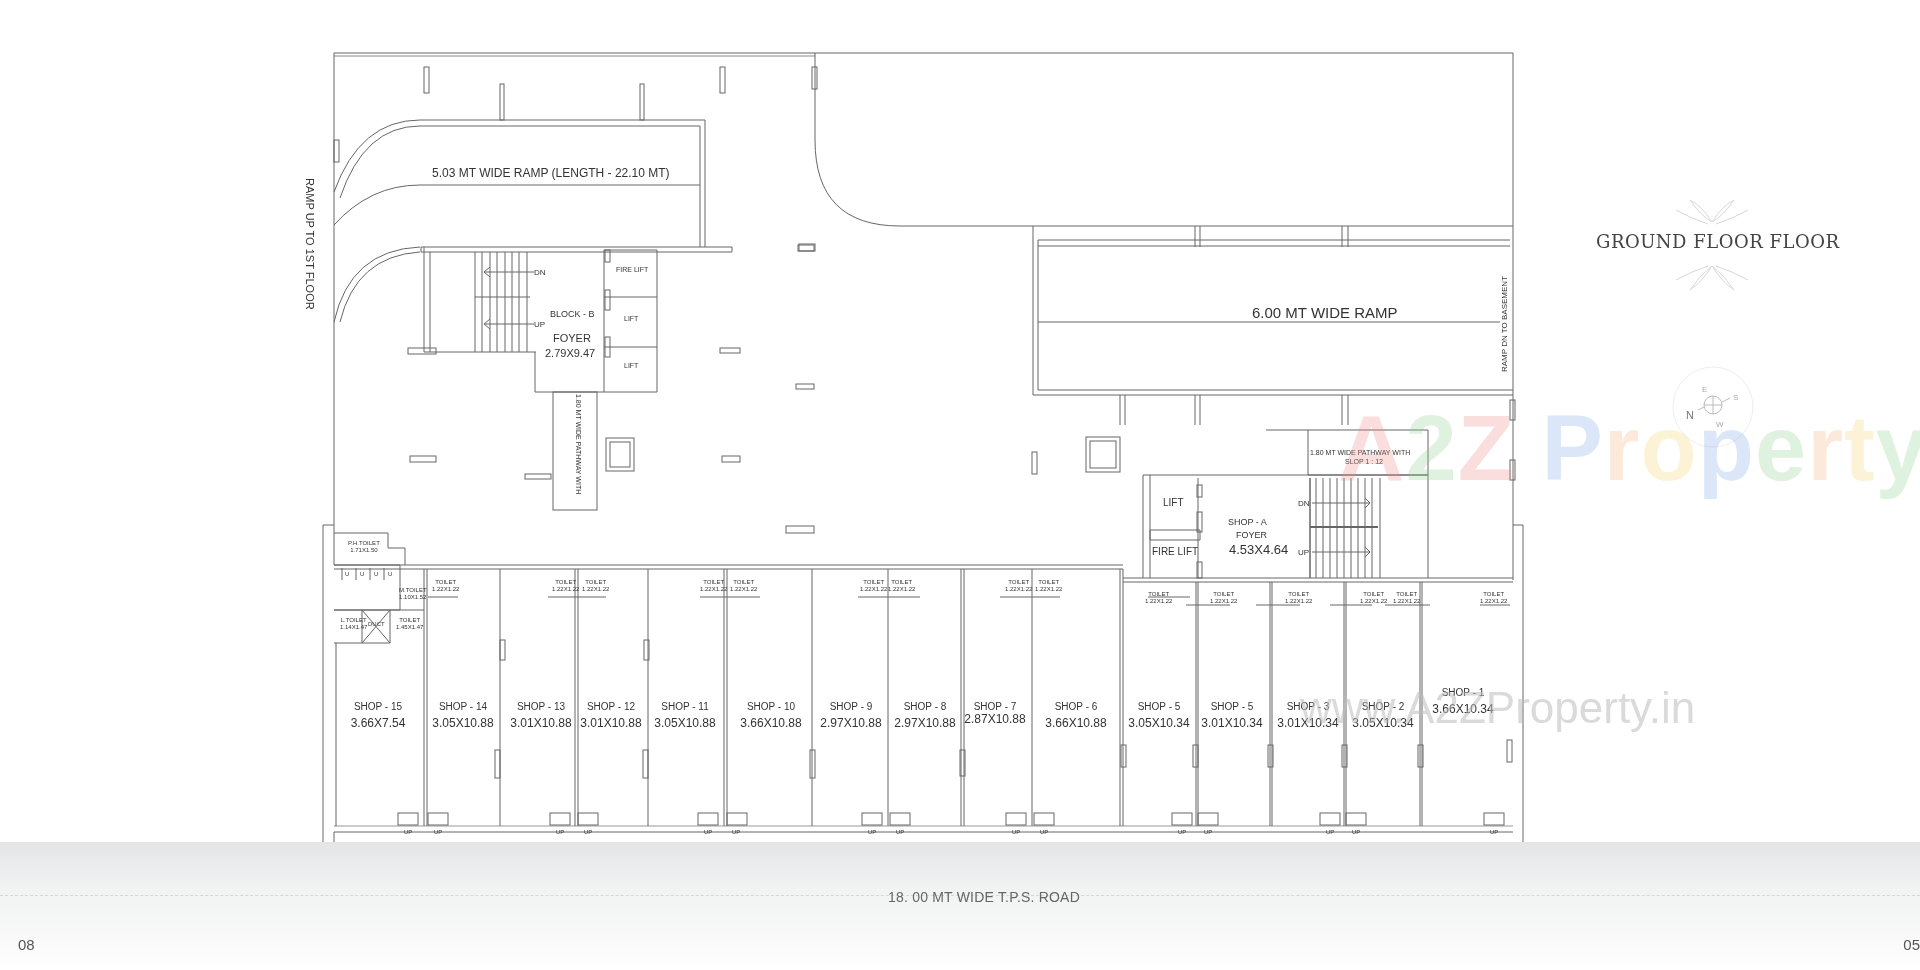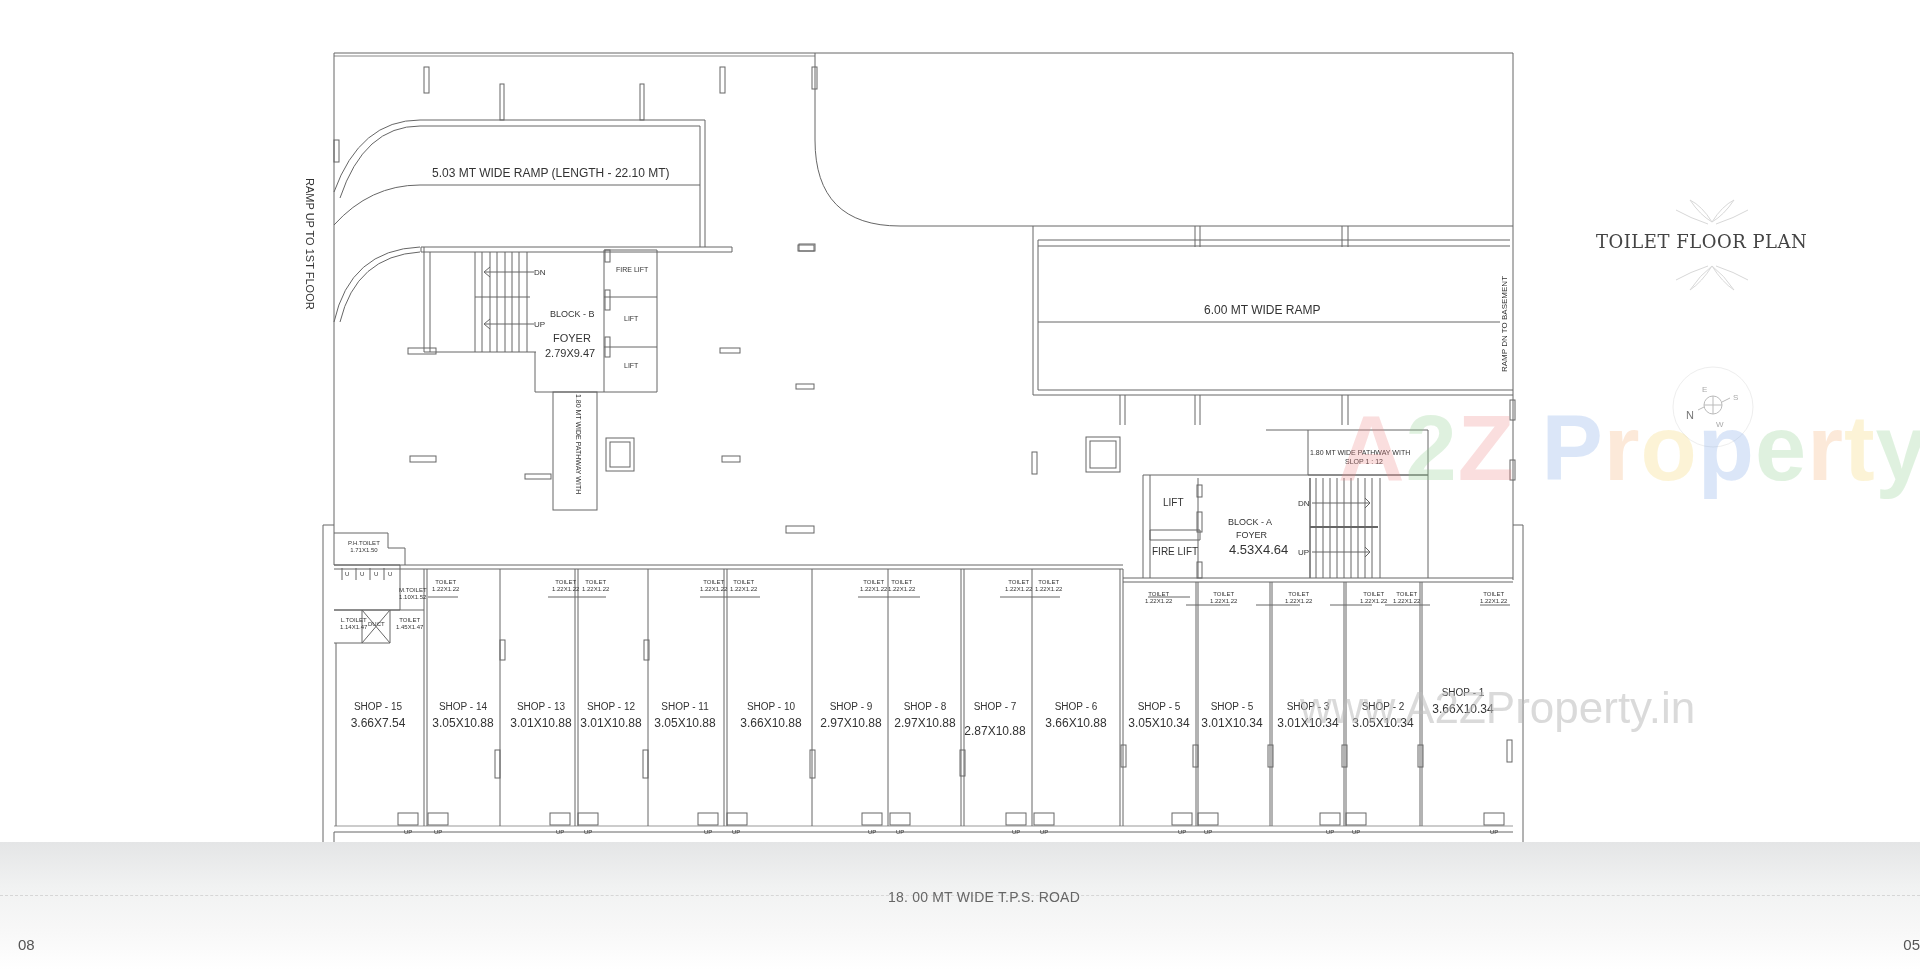--- a/index.html
+++ b/index.html
@@ -180,49 +180,49 @@
     <path d="M1676 210 Q1690 218 1708 224 M1748 210 Q1734 218 1716 224"></path>
     <path d="M1690 290 Q1700 275 1712 266 Q1702 282 1690 290 Z M1734 290 Q1724 275 1712 266 Q1722 282 1734 290 Z"></path>
     <path d="M1676 280 Q1690 272 1708 266 M1748 280 Q1734 272 1716 266"></path>
   </g>
 </svg>
 
 <div class="road"></div>
 <div class="road-line"></div>
 <div class="road-label">18. 00 MT WIDE T.P.S. ROAD</div>
 
-<div class="title">TOILET FLOOR PLAN</div>
+<div class="title">GROUND FLOOR FLOOR</div>
 <div class="page-num" style="left:18px">08</div>
 <div class="page-num" style="right:0">05</div>
 
 <div class="lbl" style="left:1686px;top:409px;font-size:11px;color:#777">N</div>
 <div class="lbl" style="left:1702px;top:385px;font-size:8px;color:#aaa">E</div>
 <div class="lbl" style="left:1733px;top:393px;font-size:8px;color:#aaa">S</div>
 <div class="lbl" style="left:1716px;top:420px;font-size:8px;color:#aaa">W</div>
 
 <div class="vert" style="left:316px;top:178px;transform:rotate(90deg);font-size:11px">RAMP UP TO 1ST FLOOR</div>
 <div class="lbl" style="left:432px;top:167px;font-size:12px">5.03 MT WIDE RAMP (LENGTH - 22.10 MT)</div>
-<div class="lbl" style="left:1204px;top:304px;font-size:12px">6.00 MT WIDE RAMP</div>
+<div class="lbl" style="left:1252px;top:304px;font-size:15px">6.00 MT WIDE RAMP</div>
 <div class="vert" style="left:1500px;top:372px;transform:rotate(-90deg);font-size:8px">RAMP DN TO BASEMENT</div>
 
 <div class="lbl" style="left:534px;top:268px;font-size:8px">DN</div>
 <div class="lbl" style="left:534px;top:320px;font-size:8px">UP</div>
 <div class="lbl" style="left:550px;top:309px;font-size:9px">BLOCK - B</div>
 <div class="lbl" style="left:553px;top:332px;font-size:11px">FOYER</div>
 <div class="lbl" style="left:545px;top:347px;font-size:11px">2.79X9.47</div>
 <div class="lbl" style="left:616px;top:266px;font-size:7px">FIRE LIFT</div>
 <div class="lbl" style="left:624px;top:315px;font-size:7px">LIFT</div>
 <div class="lbl" style="left:624px;top:362px;font-size:7px">LIFT</div>
 <div class="vert" style="left:582px;top:394px;transform:rotate(90deg);font-size:7px">1.80 MT WIDE PATHWAY WITH</div>
 
 <div class="lbl" style="left:1310px;top:449px;font-size:7px">1.80 MT WIDE PATHWAY WITH</div>
 <div class="lbl" style="left:1345px;top:458px;font-size:7px">SLOP 1 : 12</div>
 <div class="lbl" style="left:1163px;top:497px;font-size:10px">LIFT</div>
 <div class="lbl" style="left:1152px;top:546px;font-size:10px">FIRE LIFT</div>
-<div class="lbl" style="left:1228px;top:517px;font-size:9px">BLOCK - A</div>
+<div class="lbl" style="left:1228px;top:517px;font-size:9px">SHOP - A</div>
 <div class="lbl" style="left:1236px;top:530px;font-size:9px">FOYER</div>
 <div class="lbl" style="left:1229px;top:543px;font-size:13px">4.53X4.64</div>
 <div class="lbl" style="left:1298px;top:499px;font-size:8px">DN</div>
 <div class="lbl" style="left:1298px;top:548px;font-size:8px">UP</div>
 
 <div class="lbl toilet" style="left:348px;top:540px">
   <div>P.H.TOILET</div>
   <div>1.71X1.50</div>
 </div>
 <div class="lbl toilet" style="left:345px;top:571px">U</div>
@@ -333,21 +333,21 @@
 <div class="lbl" style="left:820px;top:701px;width:62px">
   <div class="shop-name">SHOP - 9</div>
   <div class="shop-dim" style="margin-top:4px">2.97X10.88</div>
 </div>
 <div class="lbl" style="left:894px;top:701px;width:62px">
   <div class="shop-name">SHOP - 8</div>
   <div class="shop-dim" style="margin-top:4px">2.97X10.88</div>
 </div>
 <div class="lbl" style="left:964px;top:701px;width:62px">
   <div class="shop-name">SHOP - 7</div>
-  <div class="shop-dim" style="margin-top:12px">2.87X10.88</div>
+  <div class="shop-dim" style="margin-top:0">2.87X10.88</div>
 </div>
 <div class="lbl" style="left:1045px;top:701px;width:62px">
   <div class="shop-name">SHOP - 6</div>
   <div class="shop-dim" style="margin-top:4px">3.66X10.88</div>
 </div>
 <div class="lbl" style="left:1128px;top:701px;width:62px">
   <div class="shop-name">SHOP - 5</div>
   <div class="shop-dim" style="margin-top:4px">3.05X10.34</div>
 </div>
 <div class="lbl" style="left:1201px;top:701px;width:62px">

